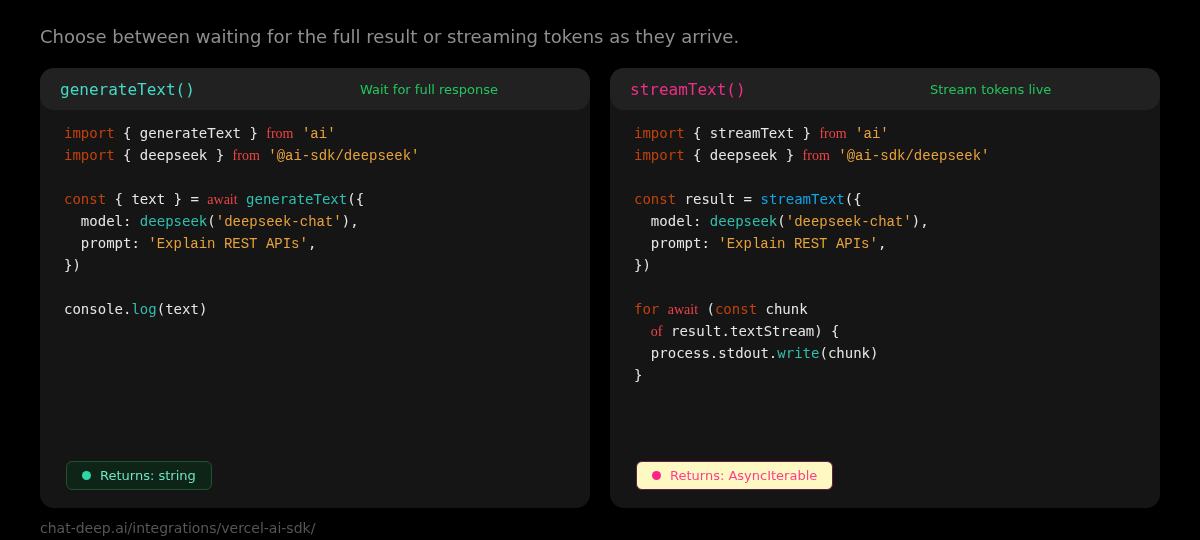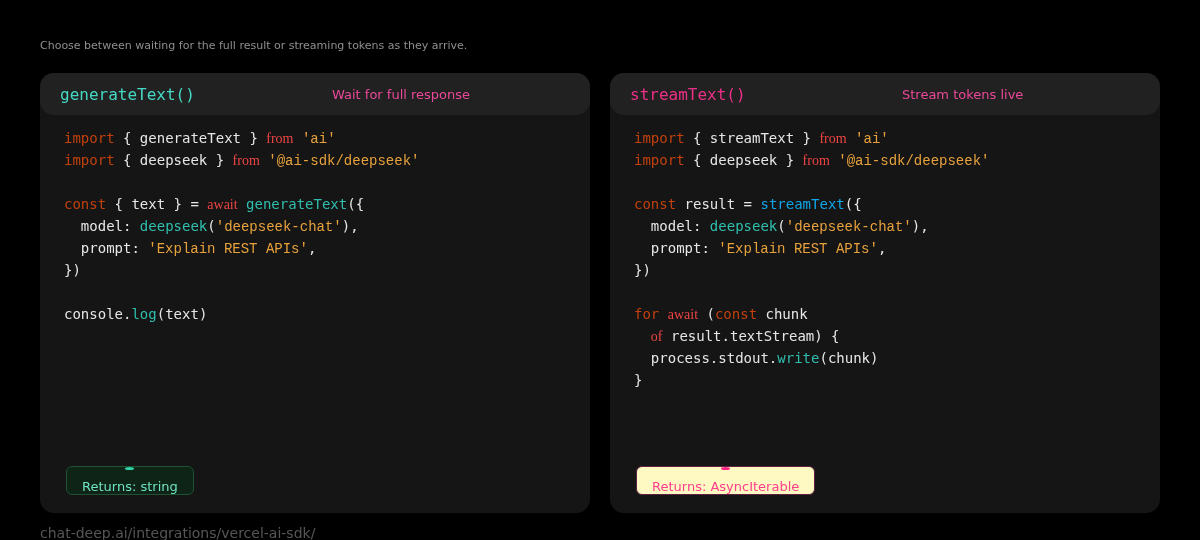--- a/index.html
+++ b/index.html
@@ -15,22 +15,22 @@
 
   .page-title {
     margin: 0;
     font-size: 25px;
     font-weight: bold;
     color: #f2f2f2;
     letter-spacing: 0.2px;
     line-height: 1.15;
   }
   .page-subtitle {
-    margin: 18px 0 0 0;
-    font-size: 11px;
+    margin: 4px 0 0 0;
+    font-size: 18px;
     color: #8f8f8f;
     line-height: 1.3;
   }
 
   .cards { display: flex; gap: 20px; margin-top: 20px; }
   .card {
     flex: 1;
     height: 440px;
     background: #151515;
     border-radius: 14px;
@@ -49,23 +49,23 @@
     position: relative;
   }
   .card-header .fn-title {
     font-family: "DejaVu Sans Mono", "Liberation Mono", monospace;
     font-size: 16px;
   }
   .card--generate .fn-title { color: #45d8c5; }
   .card--stream .fn-title { color: #ed2f86; }
   .header-label {
     position: absolute;
-    left: 292px;
+    left: 320px;
     font-size: 13px;
-    color: #ec4899;
+    color: #22c55e;
   }
 
   .code {
     flex: 1;
     padding: 12px 24px 0 24px;
     font-family: "DejaVu Sans Mono", "Liberation Mono", monospace;
     font-size: 14px;
     line-height: 22px;
     color: #e6e6e6;
     white-space: pre;
@@ -81,21 +81,20 @@
   .badge-row { padding: 0 24px 18px 26px; }
   .badge {
     display: inline-flex;
     align-items: center;
     gap: 9px;
     height: 29px;
     padding: 0 15px;
     border-radius: 6px;
     font-size: 13px;
     border: 1px solid transparent;
-    flex-direction: column;
   }
   .badge .dot { width: 9px; height: 9px; border-radius: 50%; }
   .badge--green {
     background: #0d2417;
     border-color: #1f5233;
     color: #6fe3c2;
   }
   .badge--green .dot { background: #2fd6a5; }
   .badge--pink {
     background: #fef9c3;

